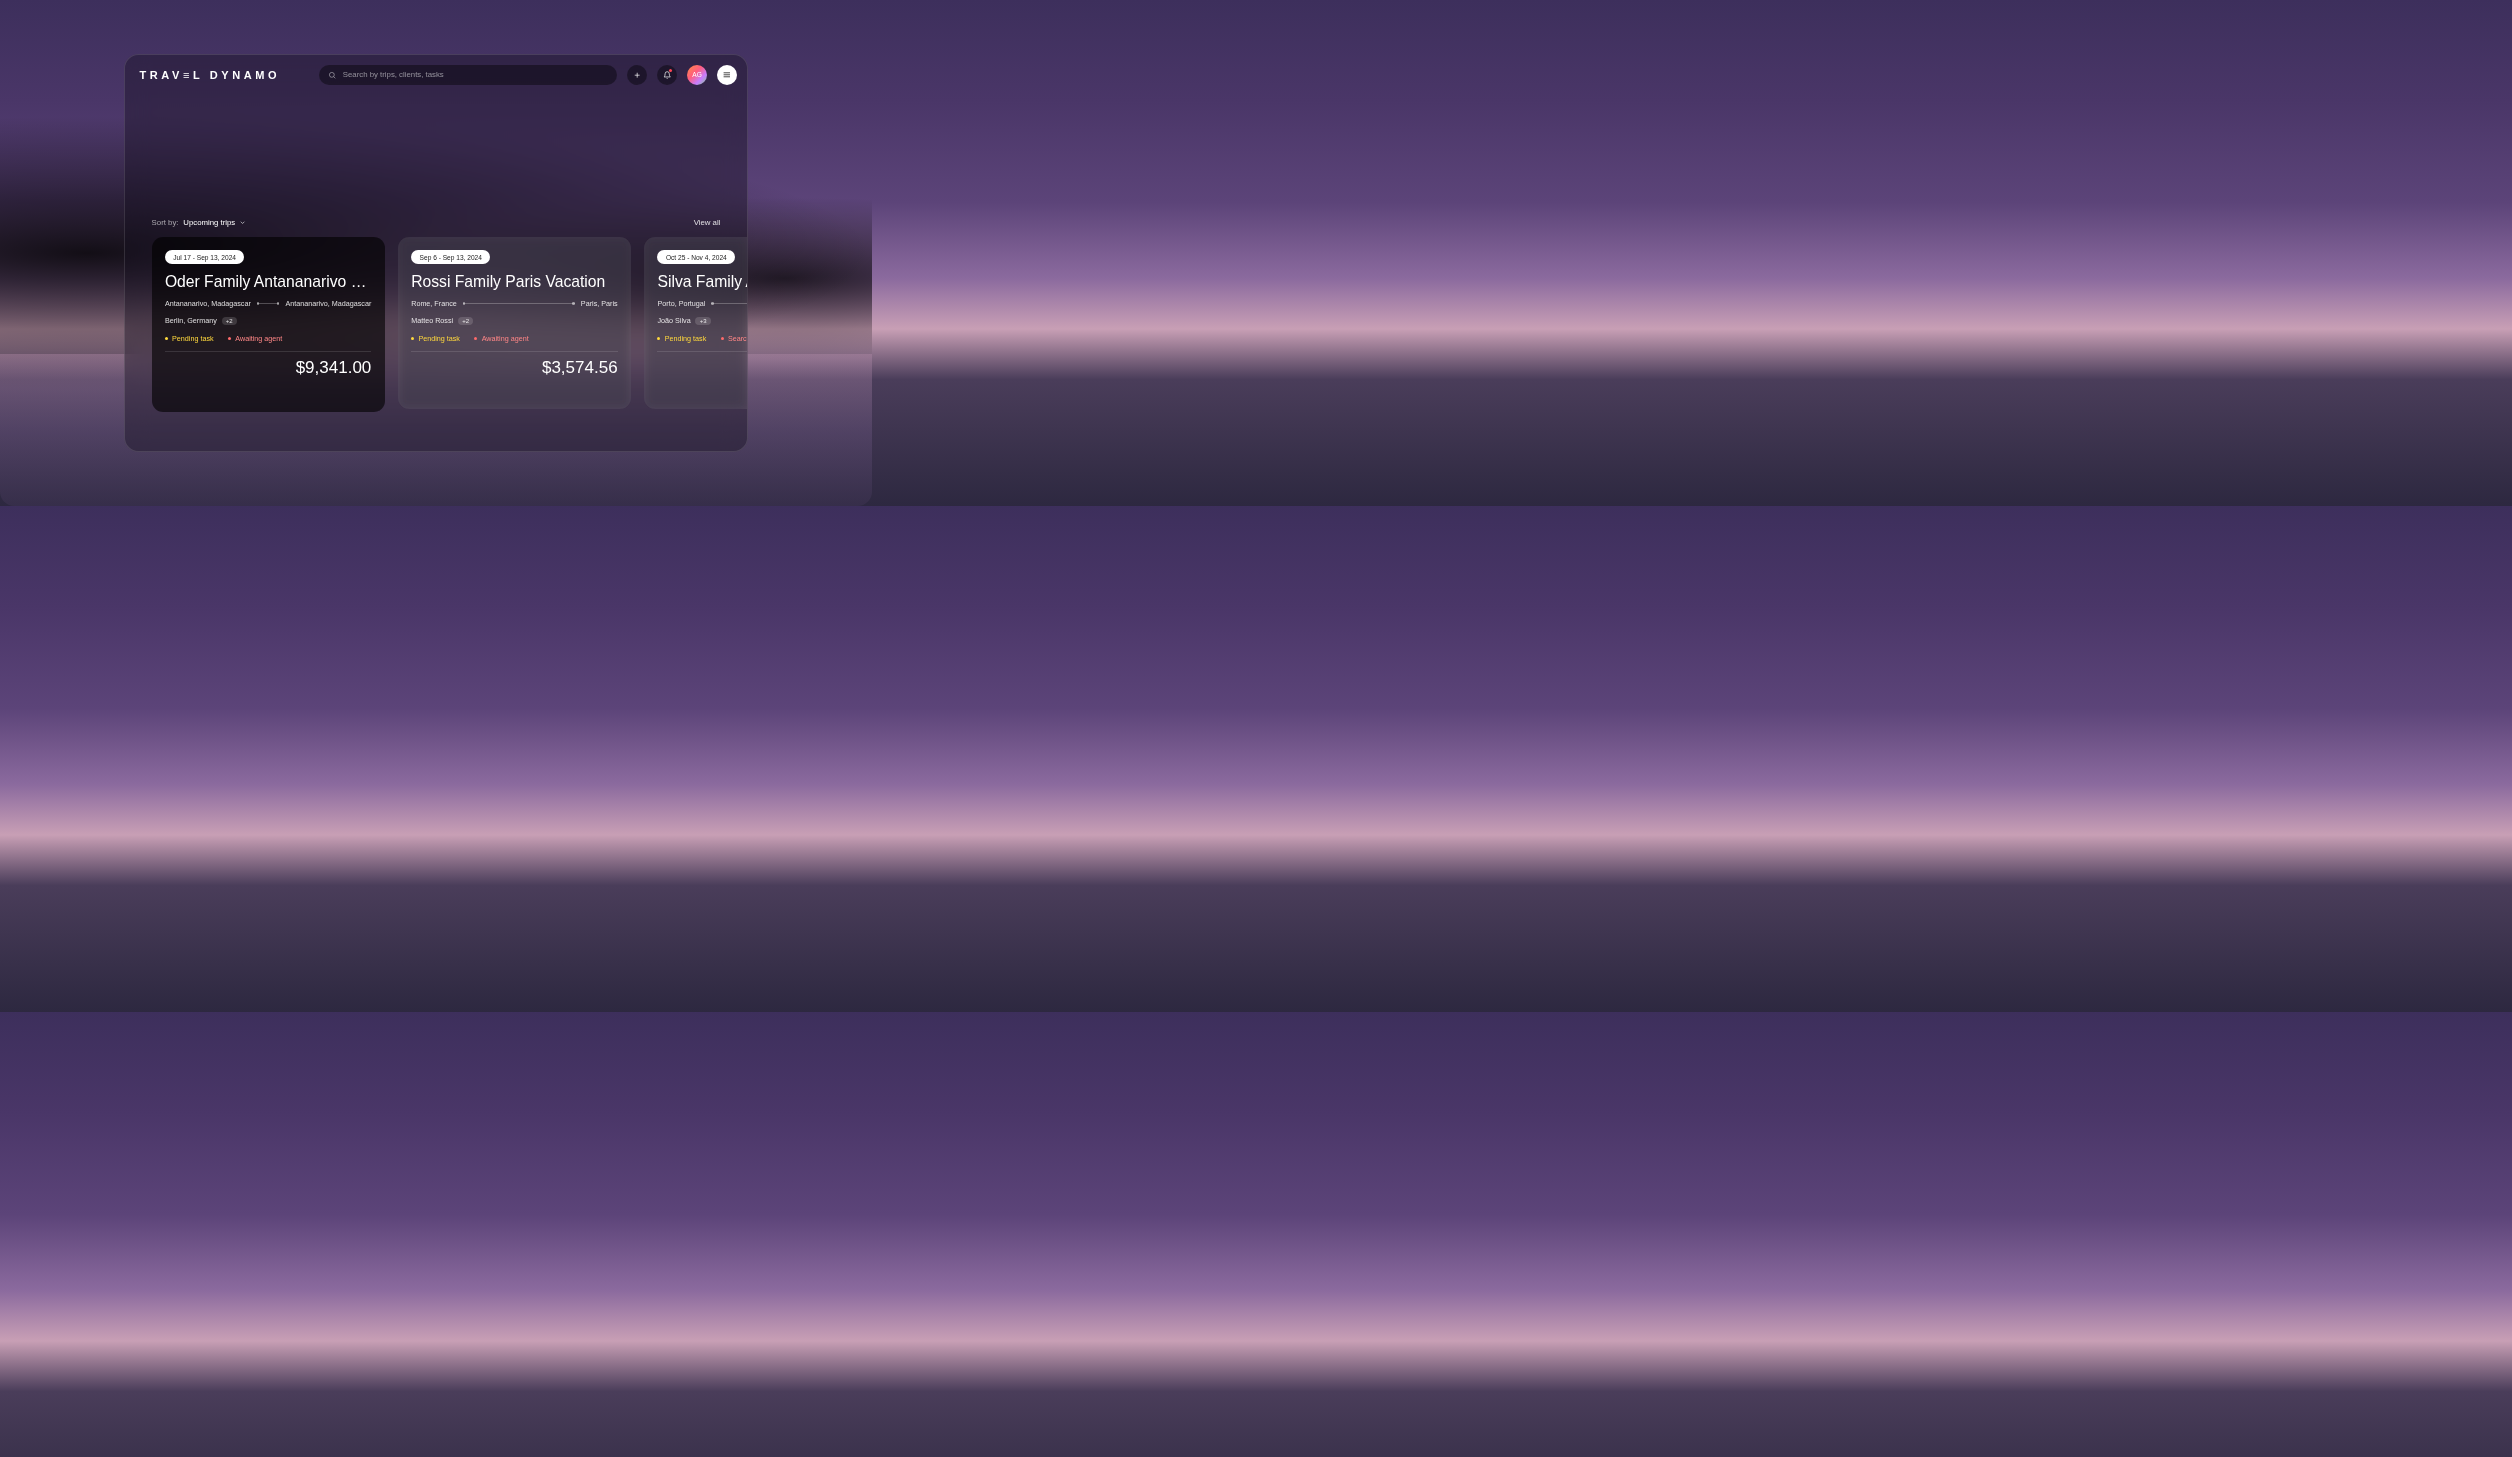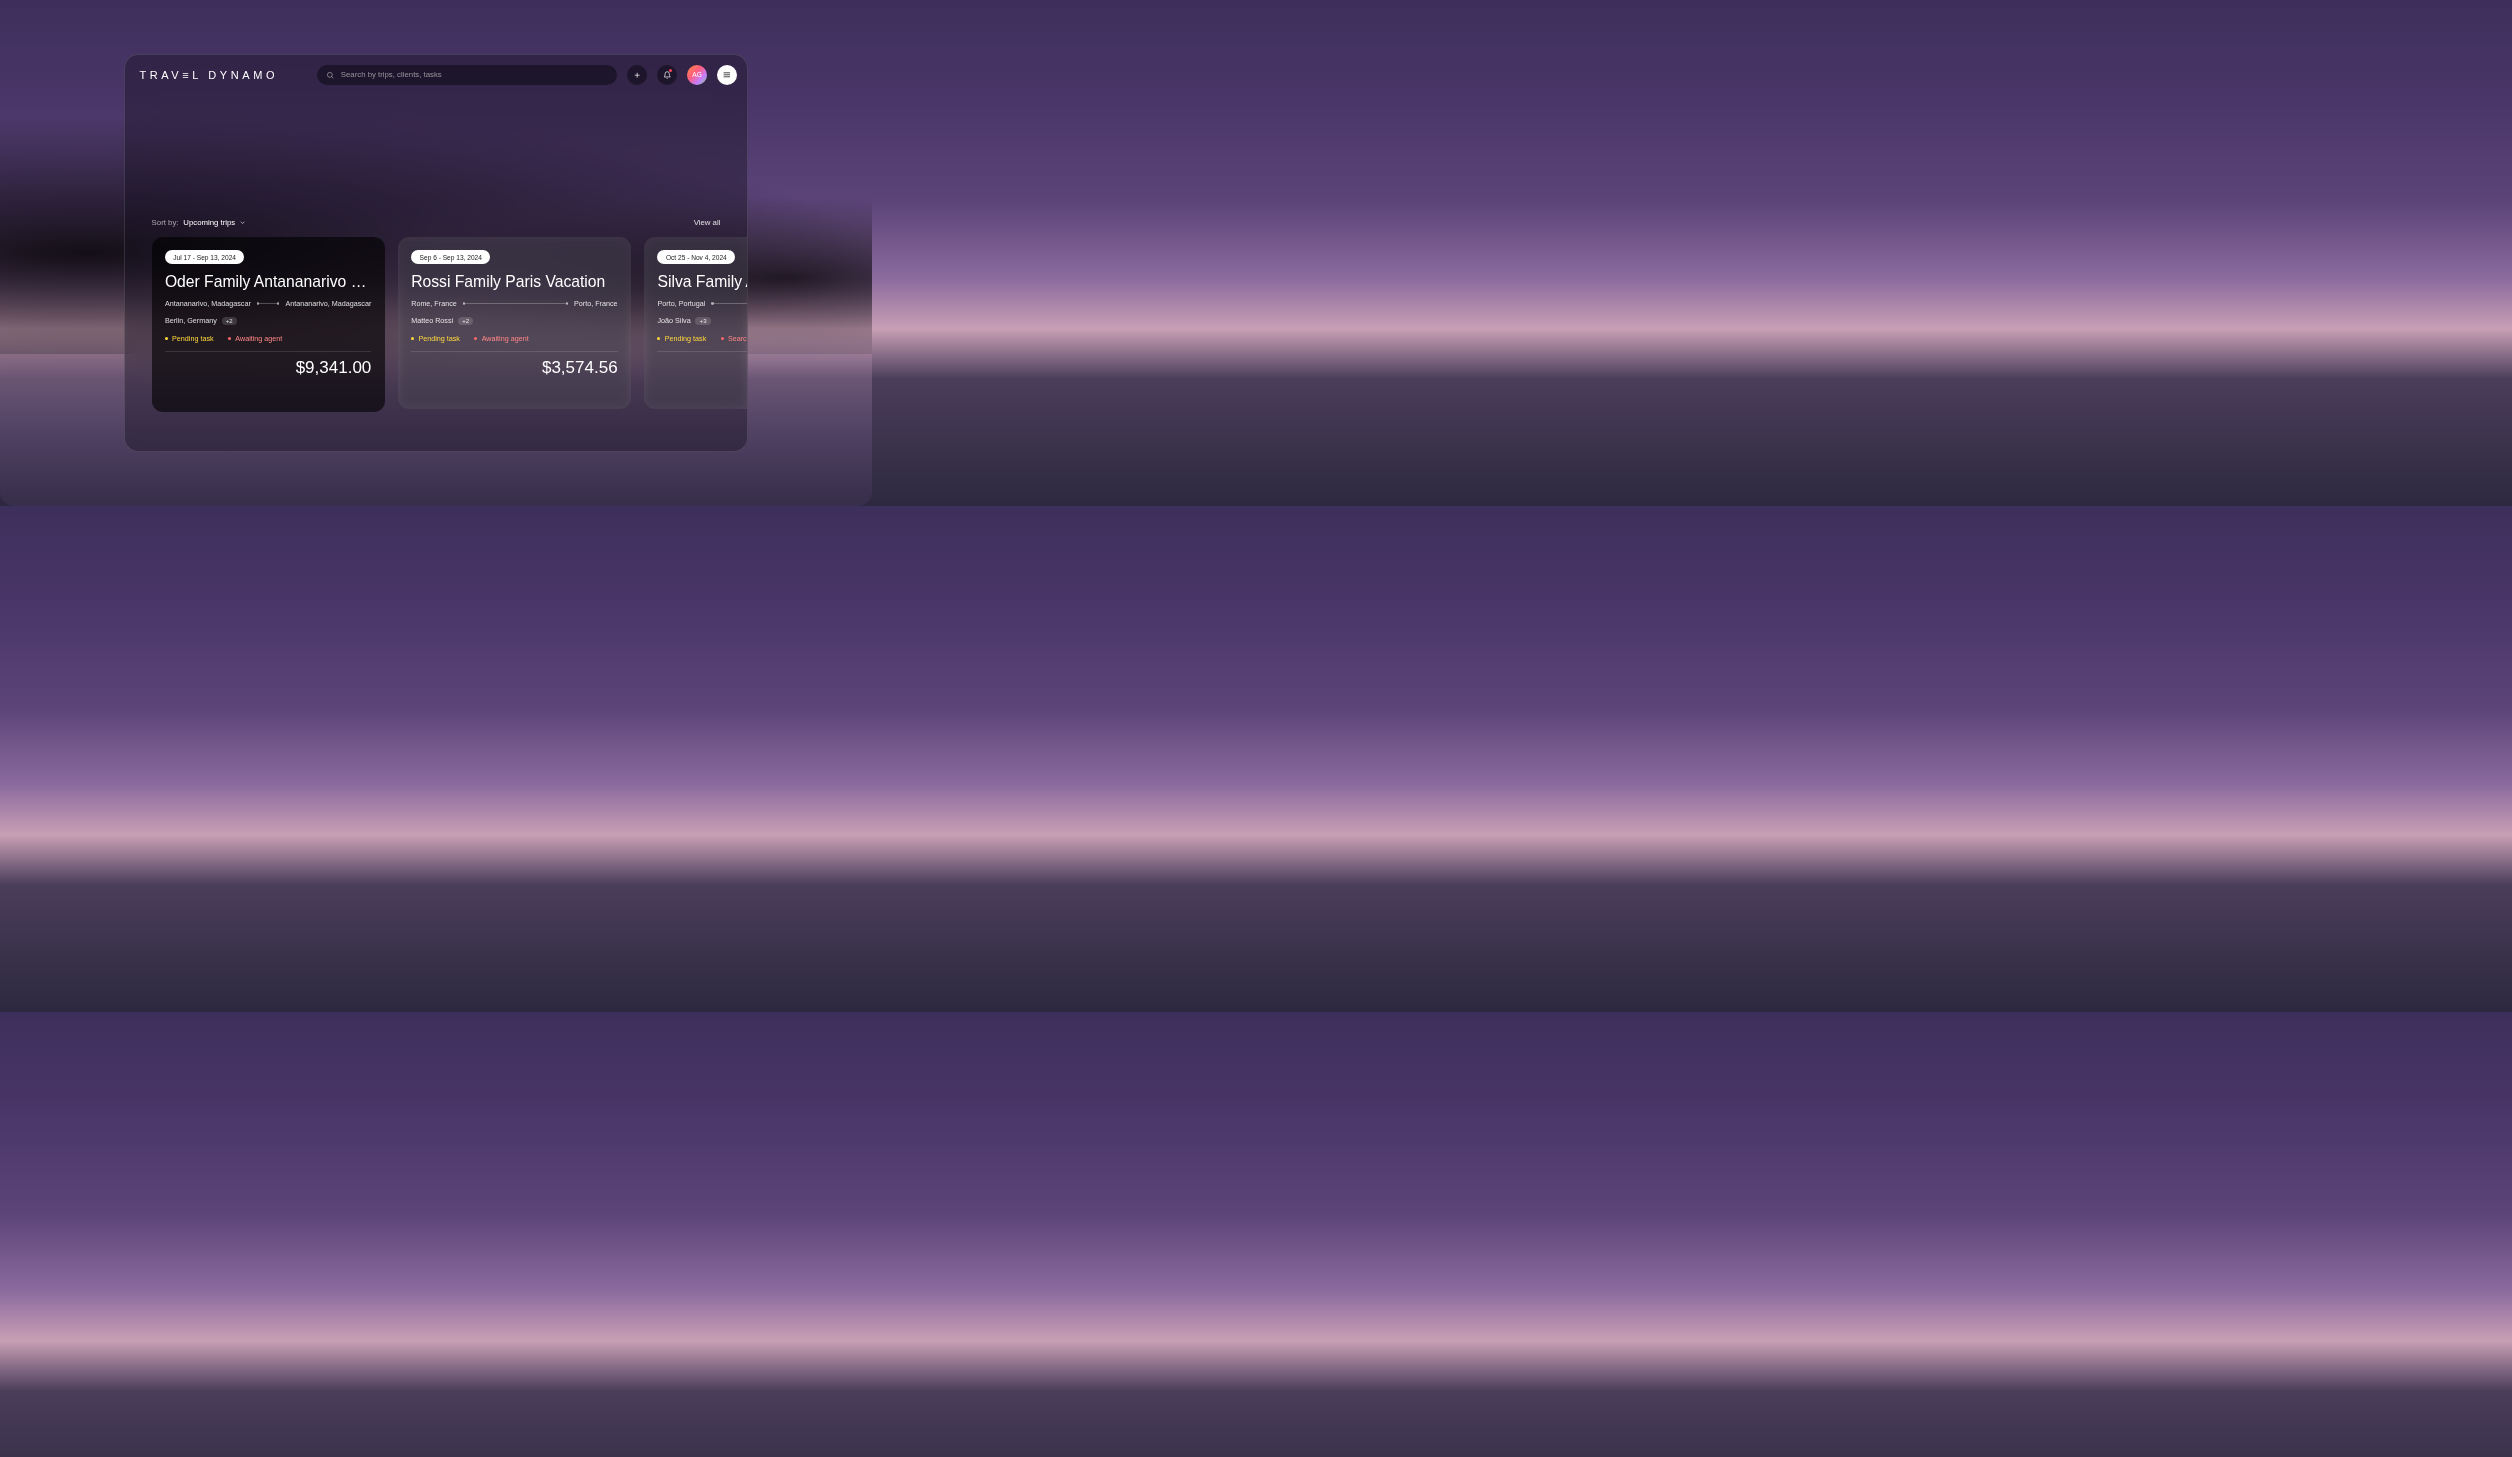--- a/index.html
+++ b/index.html
@@ -49,21 +49,21 @@
 .header {
   display: flex;
   align-items: center;
   gap: 9.6px;
   margin-bottom: 7.2px;
 }
 .logo {
   font-size: 11px;
   letter-spacing: 3.6px;
   color: #fff;
-  font-weight: 400;
+  font-weight: 700;
   white-space: nowrap;
   padding-left: 4.8px;
 }
 .search-bar {
   flex: 1;
   height: 20px;
   border-radius: 11px;
   background: rgba(0,0,0,0.4);
   display: flex;
   align-items: center;
@@ -326,21 +326,21 @@
       <div class="divider"></div>
       <div class="price">$9,341.00</div>
     </div>
 
     <div class="card glass">
       <div class="date-chip">Sep 6 - Sep 13, 2024</div>
       <div class="card-title">Rossi Family Paris Vacation</div>
       <div class="route-row">
         <span class="route-place">Rome, France</span>
         <div class="route-line"></div>
-        <span class="route-place">Porto, France</span>
+        <span class="route-place">Paris, Paris</span>
       </div>
       <div class="client-row">
         <span class="client-name">Matteo Rossi</span>
         <span class="plus-badge">+2</span>
       </div>
       <div class="status-row">
         <div class="status-item">
           <div class="status-dot yellow"></div>
           <span class="status-pending">Pending task</span>
         </div>

